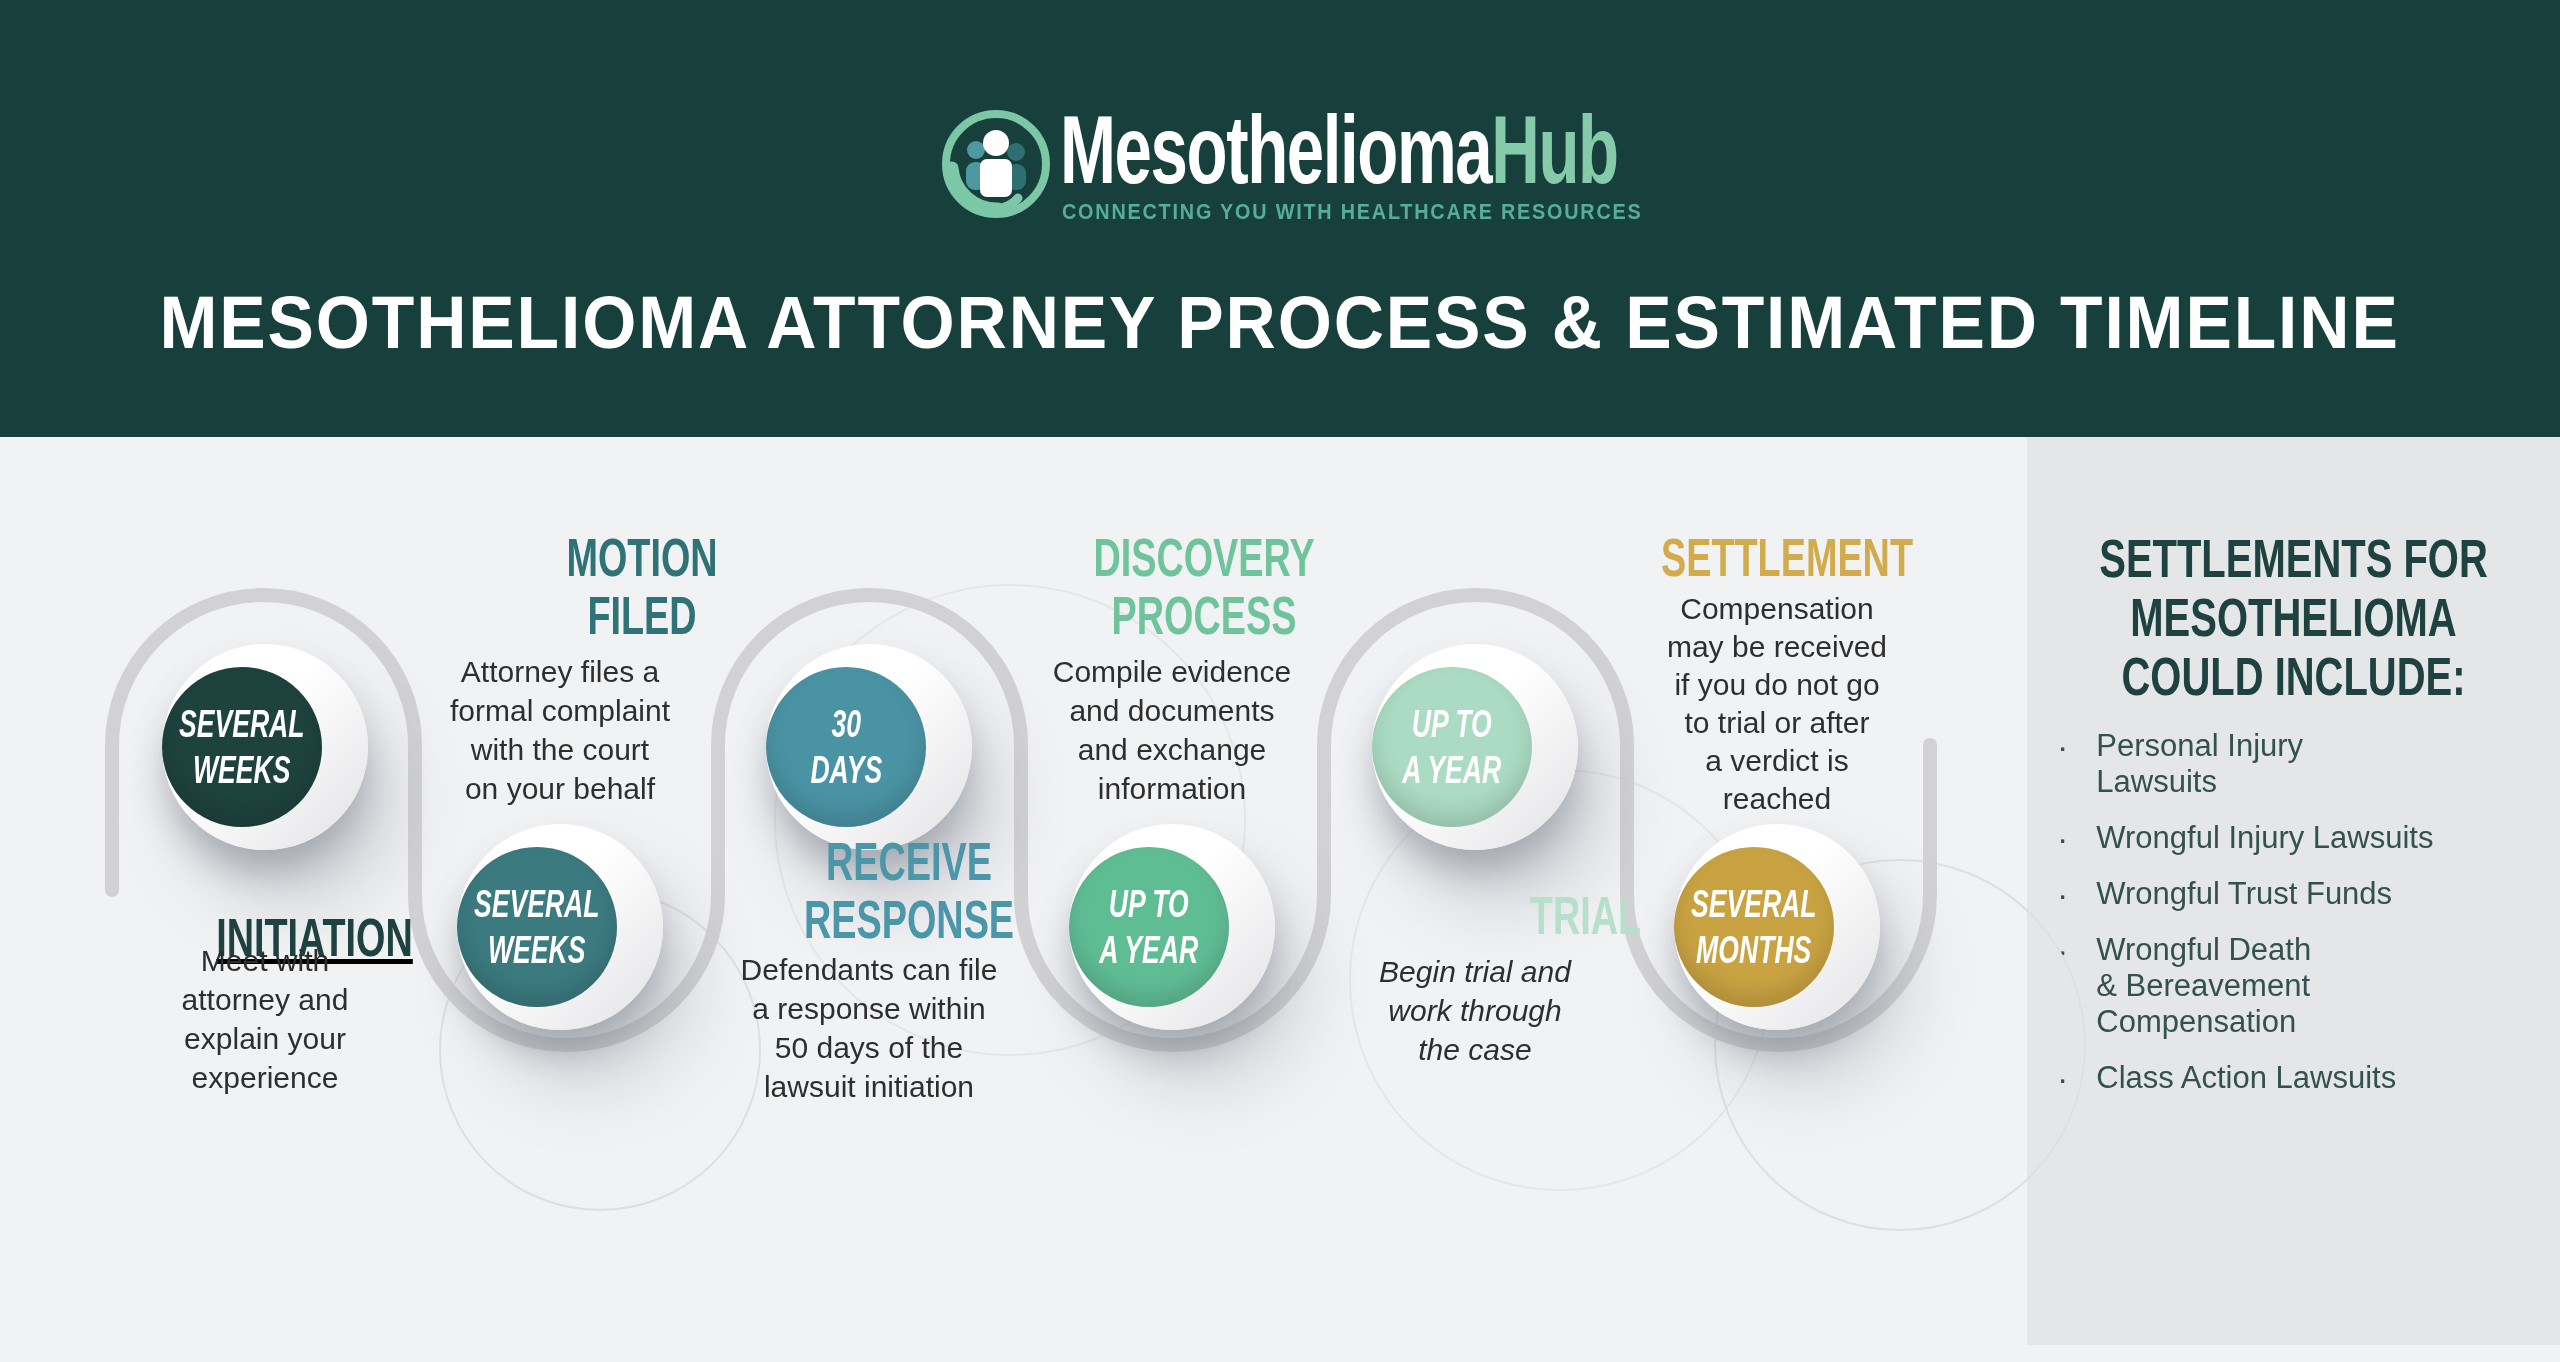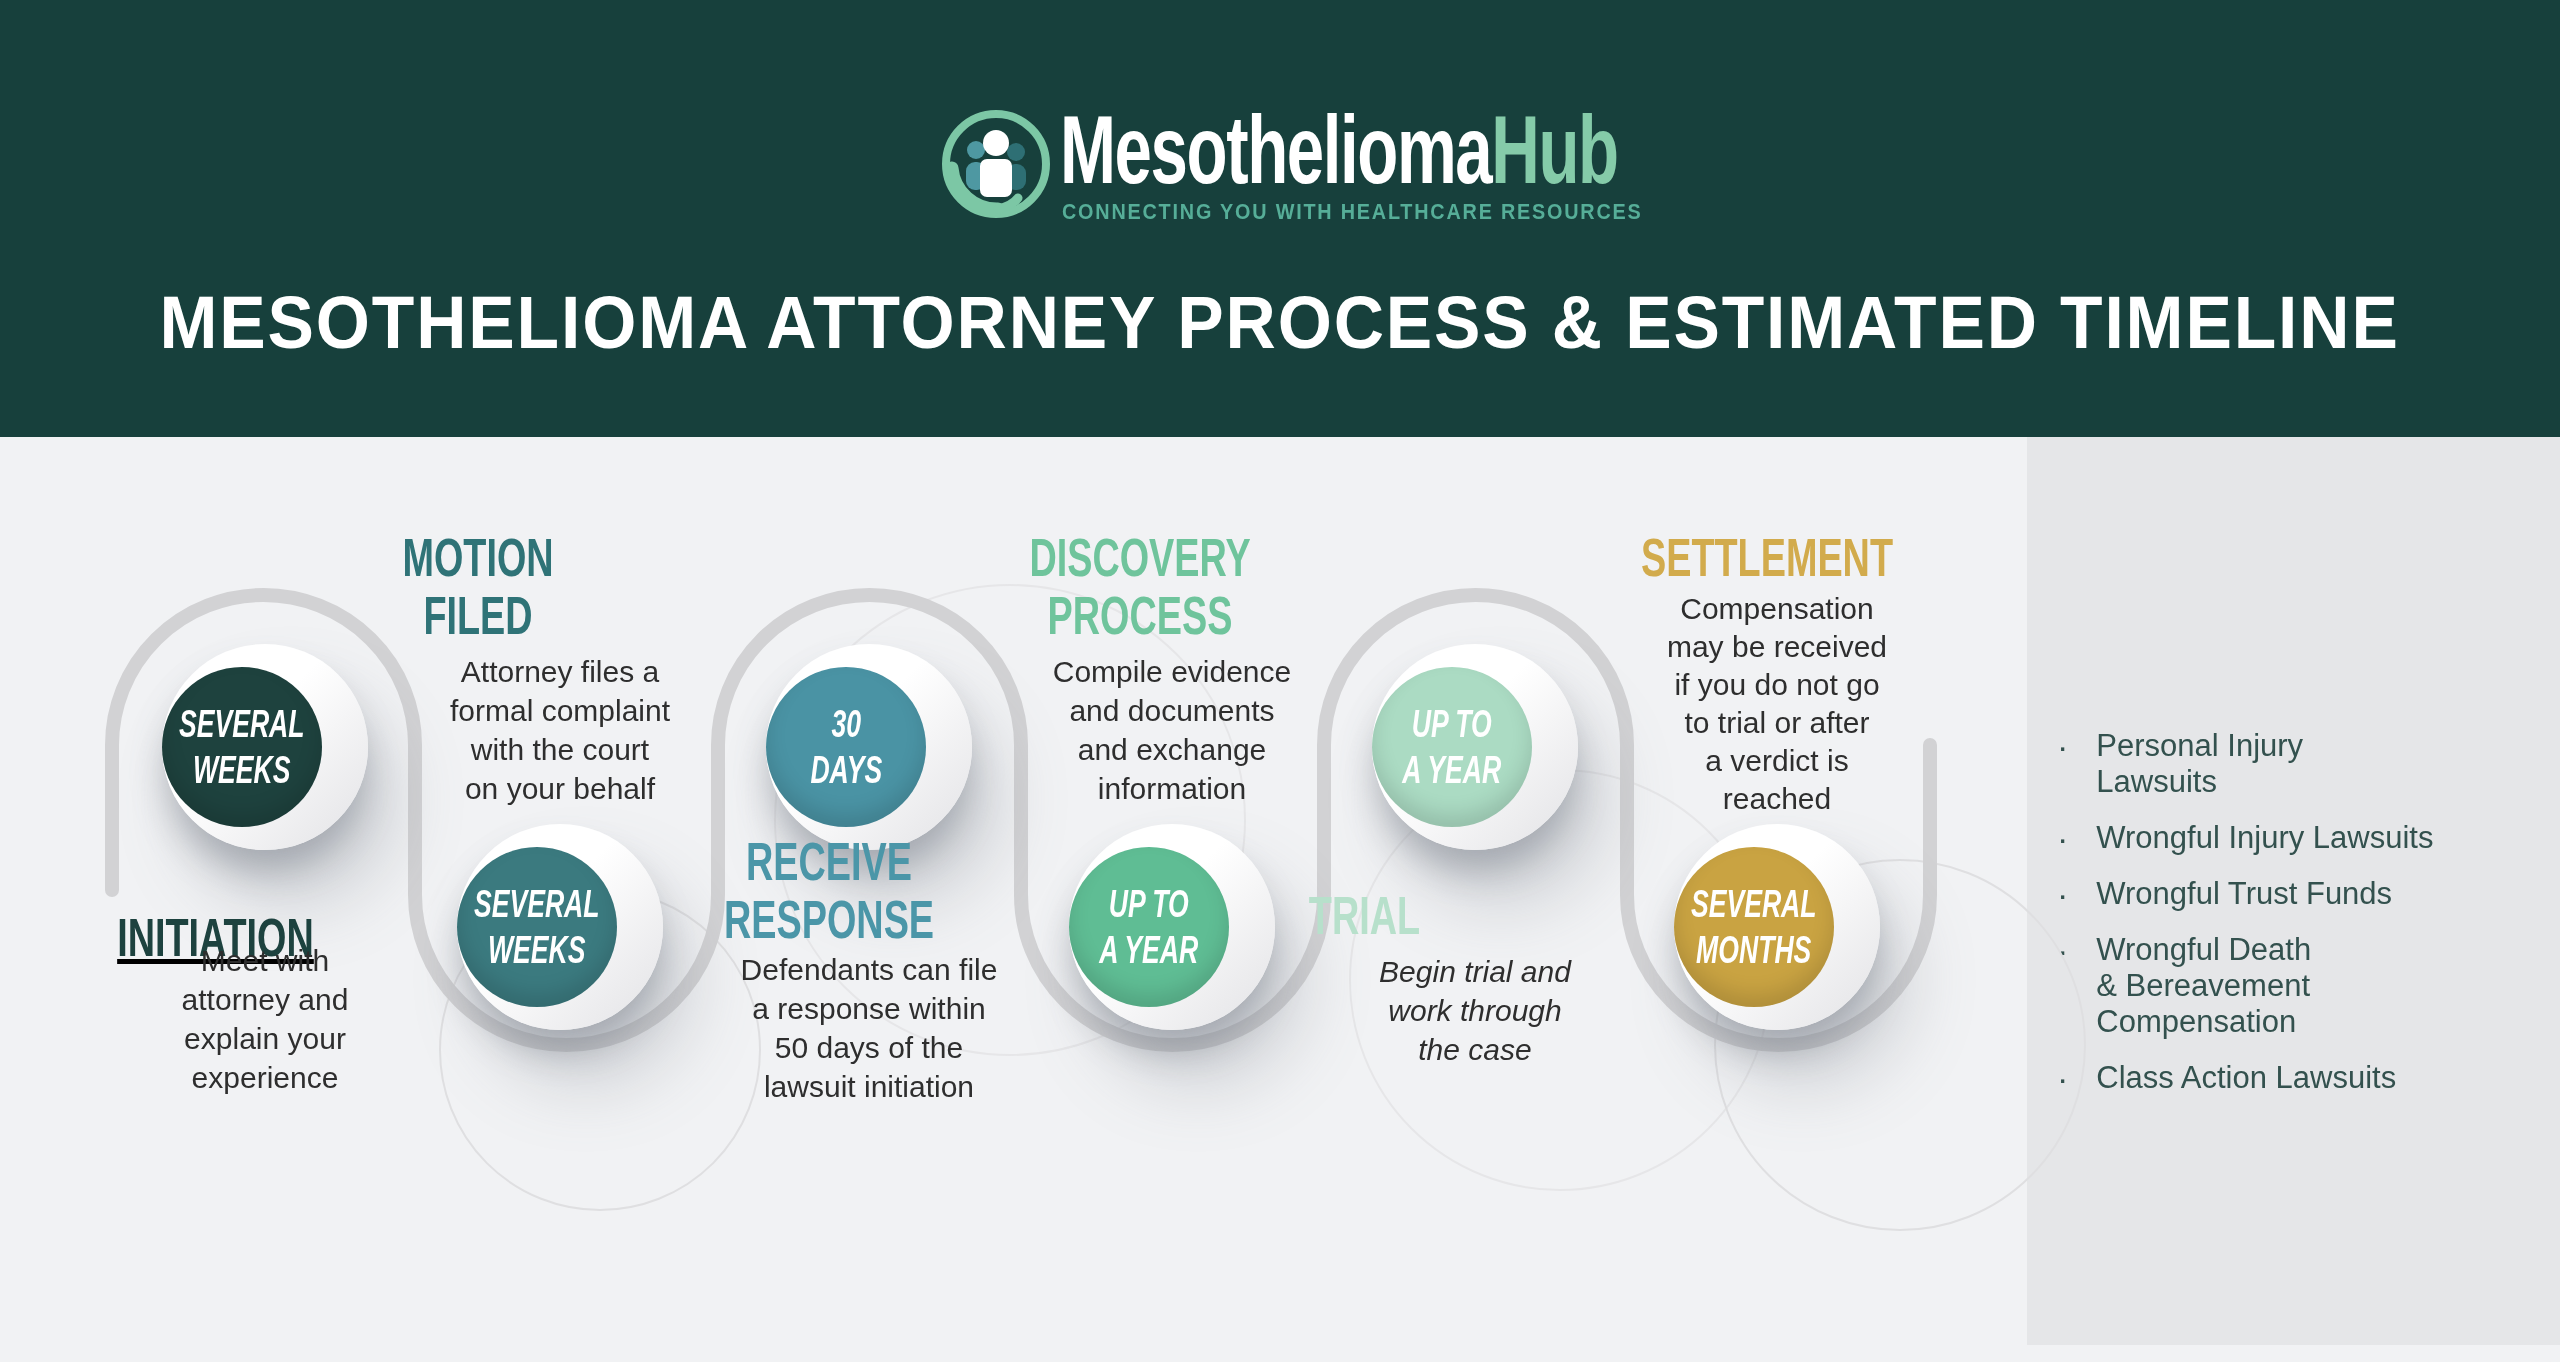--- a/index.html
+++ b/index.html
@@ -32,21 +32,21 @@
   
   .track-svg{position:absolute;left:0;top:0;z-index:1;}
   .plate{position:absolute;width:206px;height:206px;margin:-103px 0 0 -103px;border-radius:50%;z-index:2;
     background:linear-gradient(135deg,#FFFFFF 42%,#E2E2E5 100%);
     box-shadow:0 24px 34px -4px rgba(120,126,136,.48), 26px 52px 70px rgba(120,126,136,.30);
     display:flex;align-items:center;justify-content:flex-start;font-style:italic;}
   .duration-circle{width:160px;height:160px;border-radius:50%;display:flex;align-items:center;justify-content:center;
     box-shadow:inset 0 -12px 20px rgba(0,0,0,.13);}
   .duration-label{font-size:38px;font-weight:bold;color:#FFFFFF;line-height:46px;text-align:center;
     white-space:pre-line;transform:scaleX(0.70);}
-  .step-heading-wrap{position:absolute;z-index:3;width:380px;margin-left:-190px;display:flex;justify-content:flex-start;}
+  .step-heading-wrap{position:absolute;z-index:3;width:380px;margin-left:-190px;display:flex;justify-content:flex-end;}
   .step-heading{font-size:54px;font-weight:bold;line-height:58px;text-align:center;white-space:pre-line;
     transform:scaleX(0.70);}
   .step-desc{position:absolute;z-index:3;width:380px;margin-left:-190px;font-size:30px;line-height:39px;
     color:#2E2E2E;text-align:center;white-space:pre-line;}
   
   .hc1{color:#1D423F;} .bc1{background:#1E423E;}
   .hc2{color:#2F7377;} .bc2{background:#3B7A7F;}
   .hc3{color:#4B96A8;} .bc3{background:#4A93A4;}
   .hc4{color:#6FC49C;} .bc4{background:#5FBD94;}
   .hc5{color:#B7E0CB;} .bc5{background:#ABDBC3;}
@@ -174,20 +174,25 @@
 a verdict is
 reached</div>
 <div class="plate" style="left:1777px;top:927px;">
   <div class="duration-circle bc6">
     <span class="duration-label">SEVERAL
 MONTHS</span>
   </div>
 </div>
 
 <div class="sidebar">
+  <div class="sidebar-heading-wrap">
+    <div class="sidebar-heading">SETTLEMENTS FOR
+MESOTHELIOMA
+COULD INCLUDE:</div>
+  </div>
   <div class="sidebar-list">
     <div class="sidebar-item">
       <span class="bullet-dot">·</span>
       <span class="bullet-text">Personal Injury
 Lawsuits</span>
     </div>
     <div class="sidebar-item">
       <span class="bullet-dot">·</span>
       <span class="bullet-text">Wrongful Injury Lawsuits</span>
     </div>

